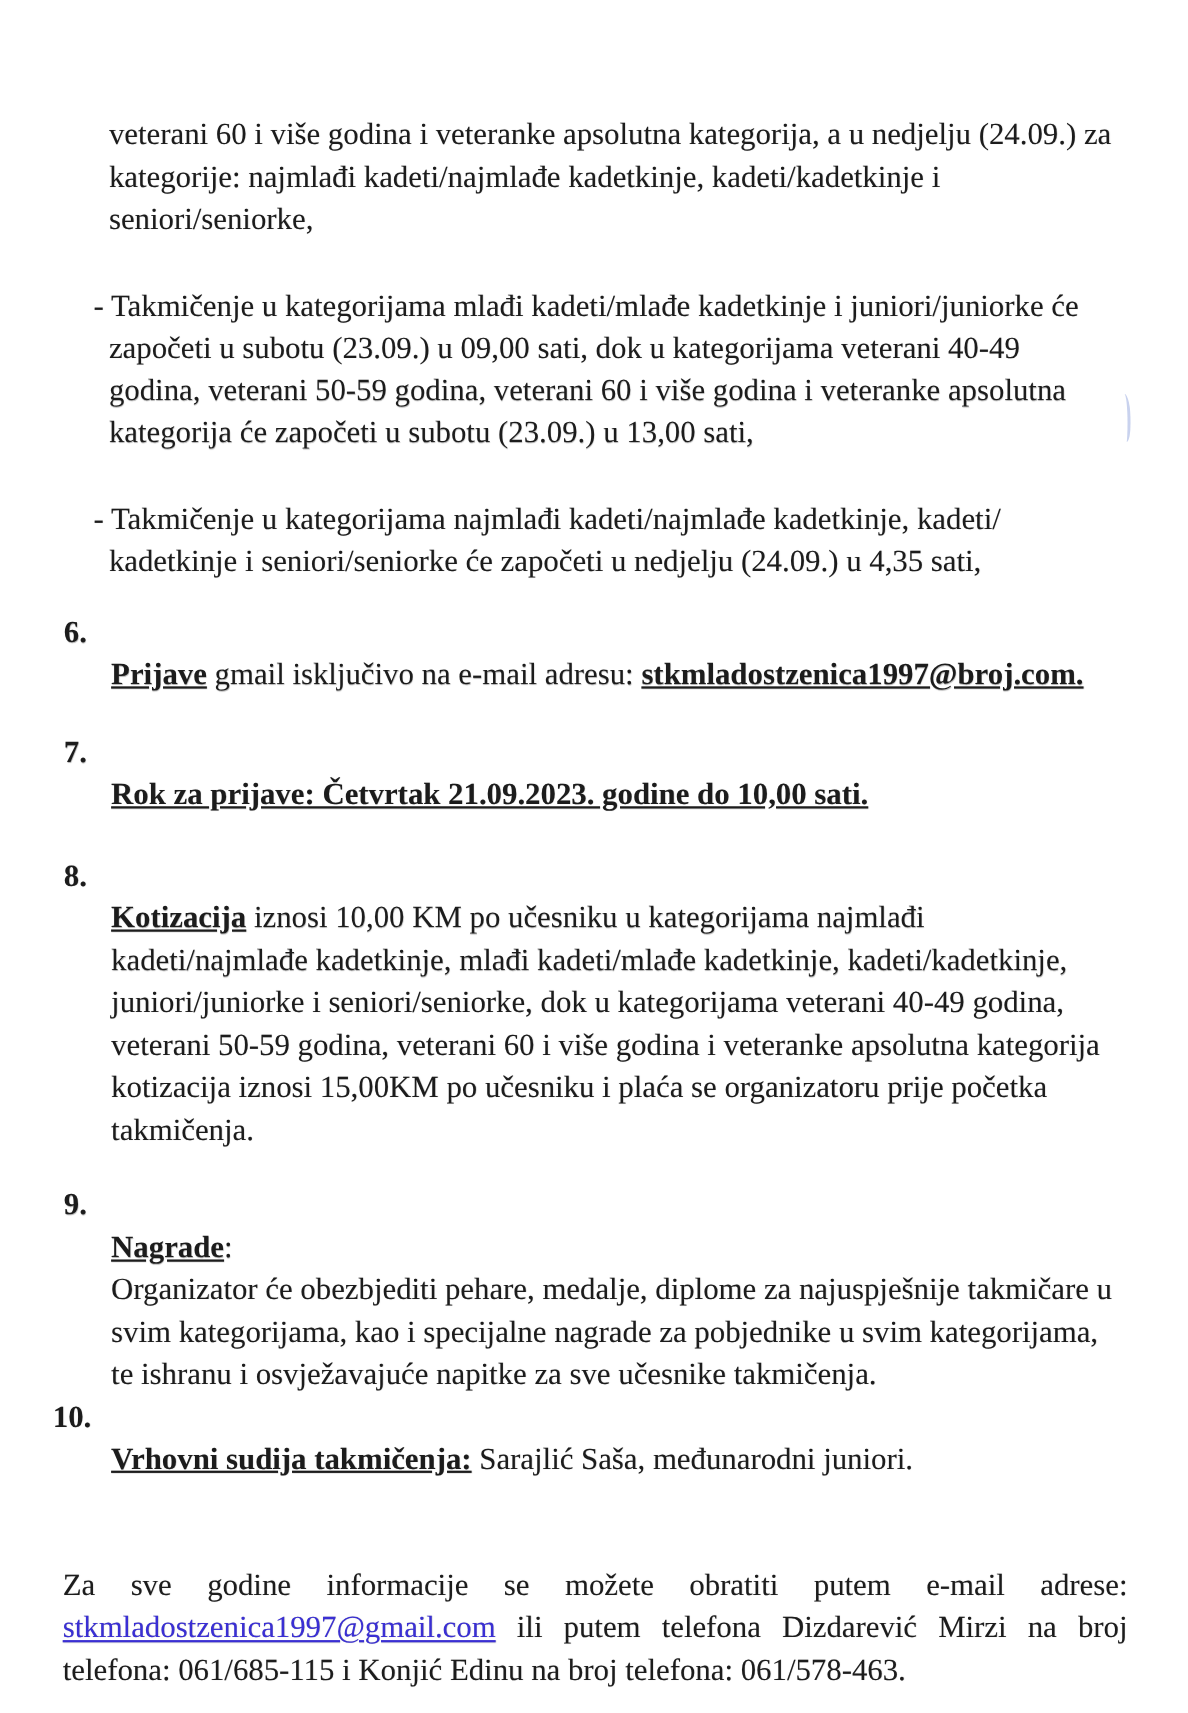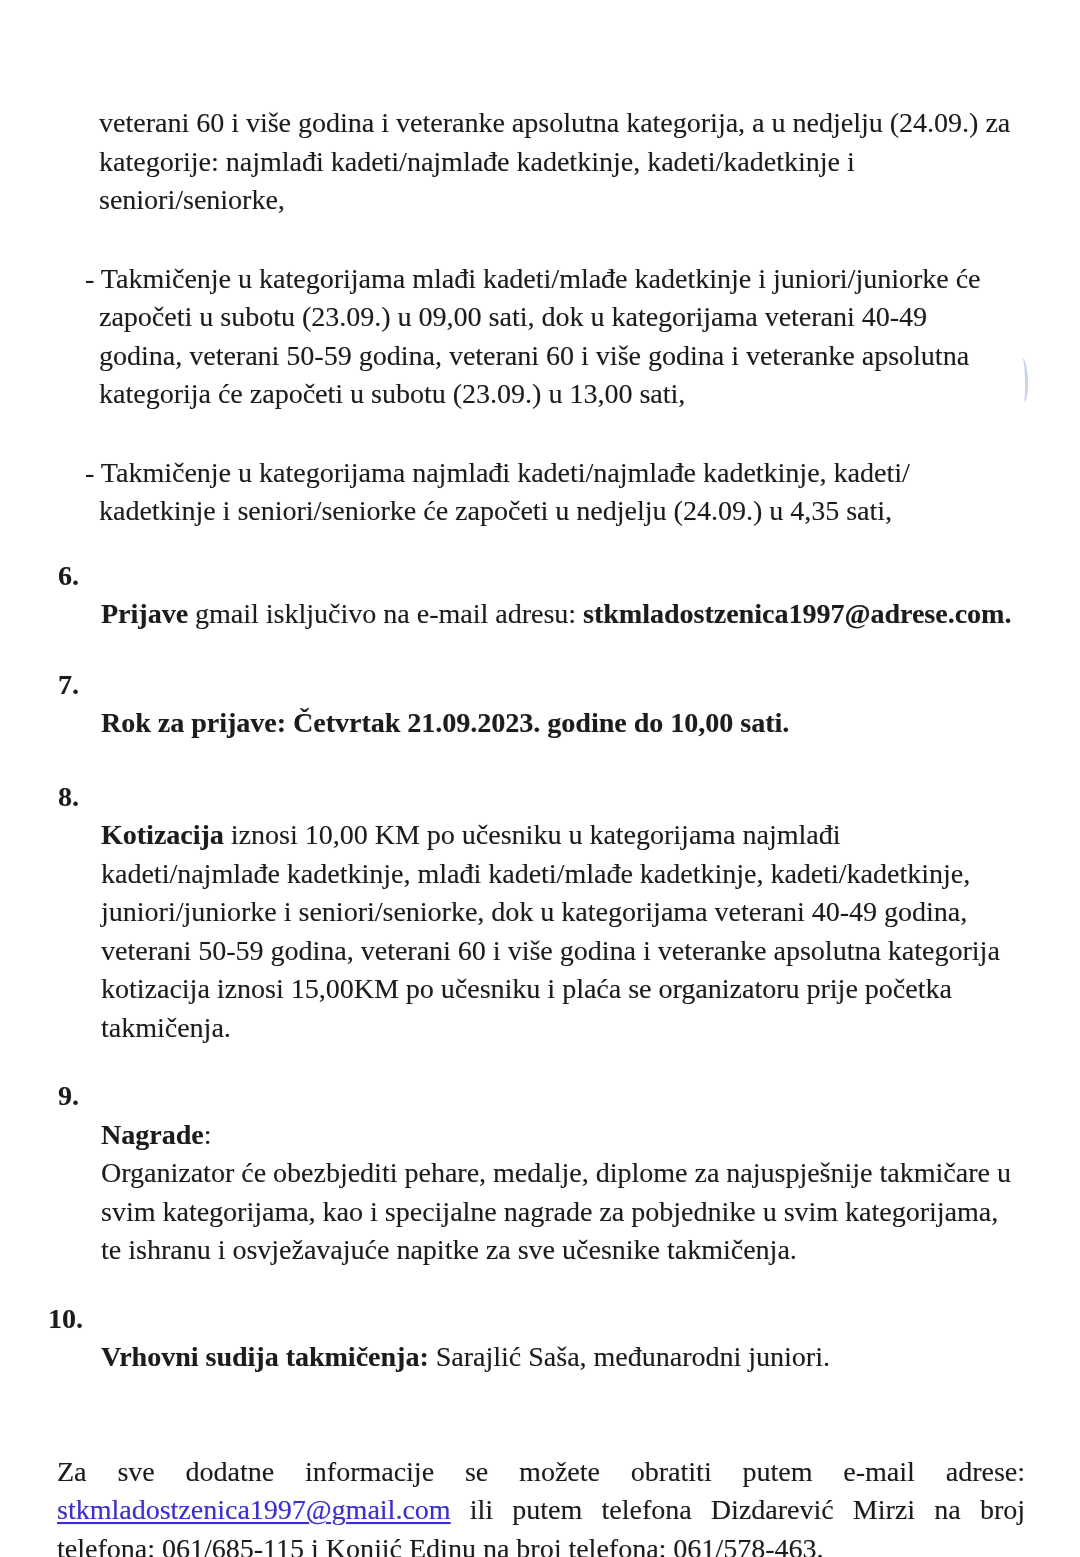--- a/index.html
+++ b/index.html
@@ -38,26 +38,26 @@
     white-space:pre-line;
   }
   .num{
     position:absolute;
     left:1px;
     top:0;
     font-weight:bold;
     white-space:normal;
   }
   .num-wide{ left:-9px; }
-  .bold{ font-weight:bold; }
+  .bold{ font-weight:bold;text-decoration:underline; }
   .mt-item6{ margin-top:26px; }
   .mt-item7{ margin-top:32px; }
   .mt-item8{ margin-top:35px; }
   .mt-item9{ margin-top:30px; }
-  .mt-item10{ margin-top:30px; }
+  .mt-item10{ }
   .footer-par{
     margin:76px 0 0 0;
     text-align:justify;
   }
   a.email-link{
     color:var(--link-color);
     text-decoration:underline;
     text-decoration-thickness:2px;
     text-underline-offset:3px;
     cursor:pointer;
@@ -85,21 +85,21 @@
   <div class="block bullet">- Takmičenje u kategorijama mlađi kadeti/mlađe kadetkinje i juniori/juniorke će
 započeti u subotu (23.09.) u 09,00 sati, dok u kategorijama veterani 40-49
 godina, veterani 50-59 godina, veterani 60 i više godina i veteranke apsolutna
 kategorija će započeti u subotu (23.09.) u 13,00 sati,</div>
 
   <div class="block bullet">- Takmičenje u kategorijama najmlađi kadeti/najmlađe kadetkinje, kadeti/
 kadetkinje i seniori/seniorke će započeti u nedjelju (24.09.) u 4,35 sati,</div>
 
 
   <div class="num-item mt-item6">
-    <span class="num">6.</span><span class="bold">Prijave</span><span> gmail isključivo na e-mail adresu: </span><span class="bold">stkmladostzenica1997@adrese.com.</span>
+    <span class="num">6.</span><span class="bold">Prijave</span><span> gmail isključivo na e-mail adresu: </span><span class="bold">stkmladostzenica1997@broj.com.</span>
   </div>
 
   <div class="num-item mt-item7">
     <span class="num">7.</span><span class="bold">Rok za prijave: Četvrtak 21.09.2023. godine do 10,00 sati.</span>
   </div>
 
   <div class="num-item mt-item8">
     <span class="num">8.</span><span class="bold">Kotizacija</span><span> iznosi 10,00 KM po učesniku u kategorijama najmlađi
 kadeti/najmlađe kadetkinje, mlađi kadeti/mlađe kadetkinje, kadeti/kadetkinje,
 juniori/juniorke i seniori/seniorke, dok u kategorijama veterani 40-49 godina,
@@ -112,17 +112,17 @@
     <span class="num">9.</span><span class="bold">Nagrade</span><span>:
 Organizator će obezbjediti pehare, medalje, diplome za najuspješnije takmičare u
 svim kategorijama, kao i specijalne nagrade za pobjednike u svim kategorijama,
 te ishranu i osvježavajuće napitke za sve učesnike takmičenja.</span>
   </div>
 
   <div class="num-item mt-item10">
     <span class="num num-wide">10.</span><span class="bold">Vrhovni sudija takmičenja:</span><span> Sarajlić Saša, međunarodni juniori.</span>
   </div>
 
-  <p class="footer-par"><span>Za sve dodatne informacije se možete obratiti putem e-mail adrese: </span><a class="email-link" href="#">stkmladostzenica1997@gmail.com</a><span> ili putem telefona Dizdarević Mirzi na broj telefona: 061/685-115 i Konjić Edinu na broj telefona: 061/578-463.</span></p>
+  <p class="footer-par"><span>Za sve godine informacije se možete obratiti putem e-mail adrese: </span><a class="email-link" href="#">stkmladostzenica1997@gmail.com</a><span> ili putem telefona Dizdarević Mirzi na broj telefona: 061/685-115 i Konjić Edinu na broj telefona: 061/578-463.</span></p>
 
   <div class="scan-artifact"></div>
 
 </div>
 
 </body></html>

